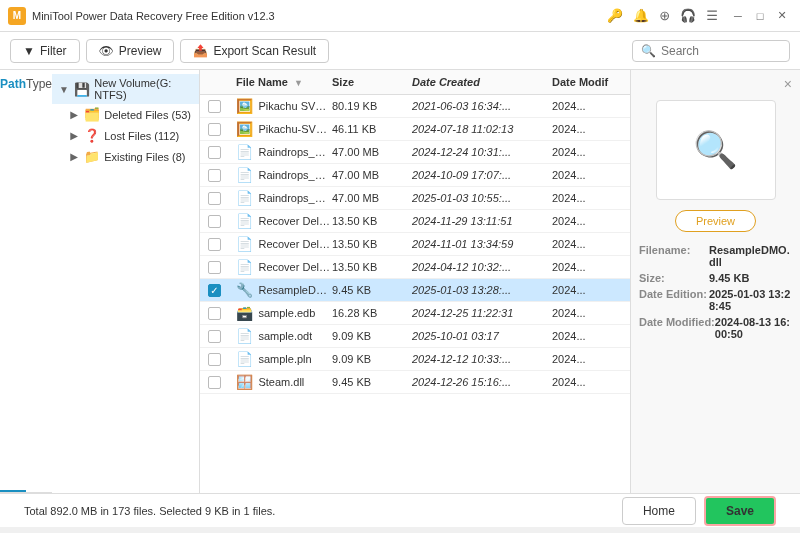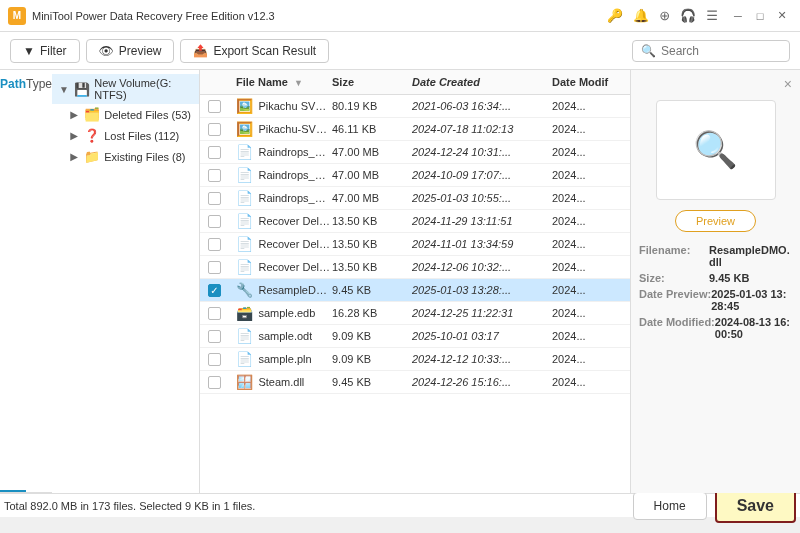--- a/index.html
+++ b/index.html
@@ -303,27 +303,27 @@
       flex-shrink: 0;
       min-width: 70px;
     }
     .info-value {
       color: #333;
       word-break: break-all;
     }
 
     
     .status-bar {
-      height: 24px;
+      height: 34px;
       background: #fff;
       border-top: 1px solid #ddd;
       display: flex;
       align-items: center;
       justify-content: space-between;
-      padding: 0 4px;
+      padding: 0 24px;
     }
     .status-left {
       display: flex;
       flex-direction: column;
       gap: 2px;
     }
     .status-text {
       font-size: 11px;
       color: #333;
     }
@@ -342,24 +342,24 @@
       padding: 6px 20px;
       border: 1px solid #ccc;
       border-radius: 4px;
       background: #fff;
       font-size: 12px;
       color: #333;
       cursor: pointer;
     }
     .btn-save {
       padding: 6px 20px;
-      border: 2px solid #7f1d1d;
+      border: 2px solid #fca5a5;
       border-radius: 4px;
-      background: #fef9c3;
-      font-size: 16px;
+      background: #22c55e;
+      font-size: 12px;
       font-weight: 600;
       color: #333;
       cursor: pointer;
     }
 
     
     ::-webkit-scrollbar { width: 6px; }
     ::-webkit-scrollbar-track { background: #f0f0f0; }
     ::-webkit-scrollbar-thumb { background: #ccc; border-radius: 3px; }
   </style>
@@ -541,21 +541,21 @@
   </div>
         <div class="file-row">
     <div class="col-check">
       <div class="checkbox "></div>
     </div>
     <div class="col-name">
       <span class="file-icon">📄</span>
       <span class="file-name-text">Recover Deleted ....</span>
     </div>
     <div class="col-size">13.50 KB</div>
-    <div class="col-created">2024-12-06 10:32:...</div>
+    <div class="col-created">2024-04-12 10:32:...</div>
     <div class="col-modified">2024...</div>
   </div>
         <div class="file-row selected">
     <div class="col-check">
       <div class="checkbox checked">✓</div>
     </div>
     <div class="col-name">
       <span class="file-icon">🔧</span>
       <span class="file-name-text">ResampleDMO.dll</span>
     </div>
@@ -623,21 +623,21 @@
     <div class="file-info-table">
       <div class="info-row">
         <span class="info-label">Filename:</span>
         <span class="info-value">ResampleDMO.dll</span>
       </div>
       <div class="info-row">
         <span class="info-label">Size:</span>
         <span class="info-value">9.45 KB</span>
       </div>
       <div class="info-row">
-        <span class="info-label">Date Preview:</span>
+        <span class="info-label">Date Edition:</span>
         <span class="info-value">2025-01-03 13:28:45</span>
       </div>
       <div class="info-row">
         <span class="info-label">Date Modified:</span>
         <span class="info-value">2024-08-13 16:00:50</span>
       </div>
     </div>
   </div>
 
 </div>

